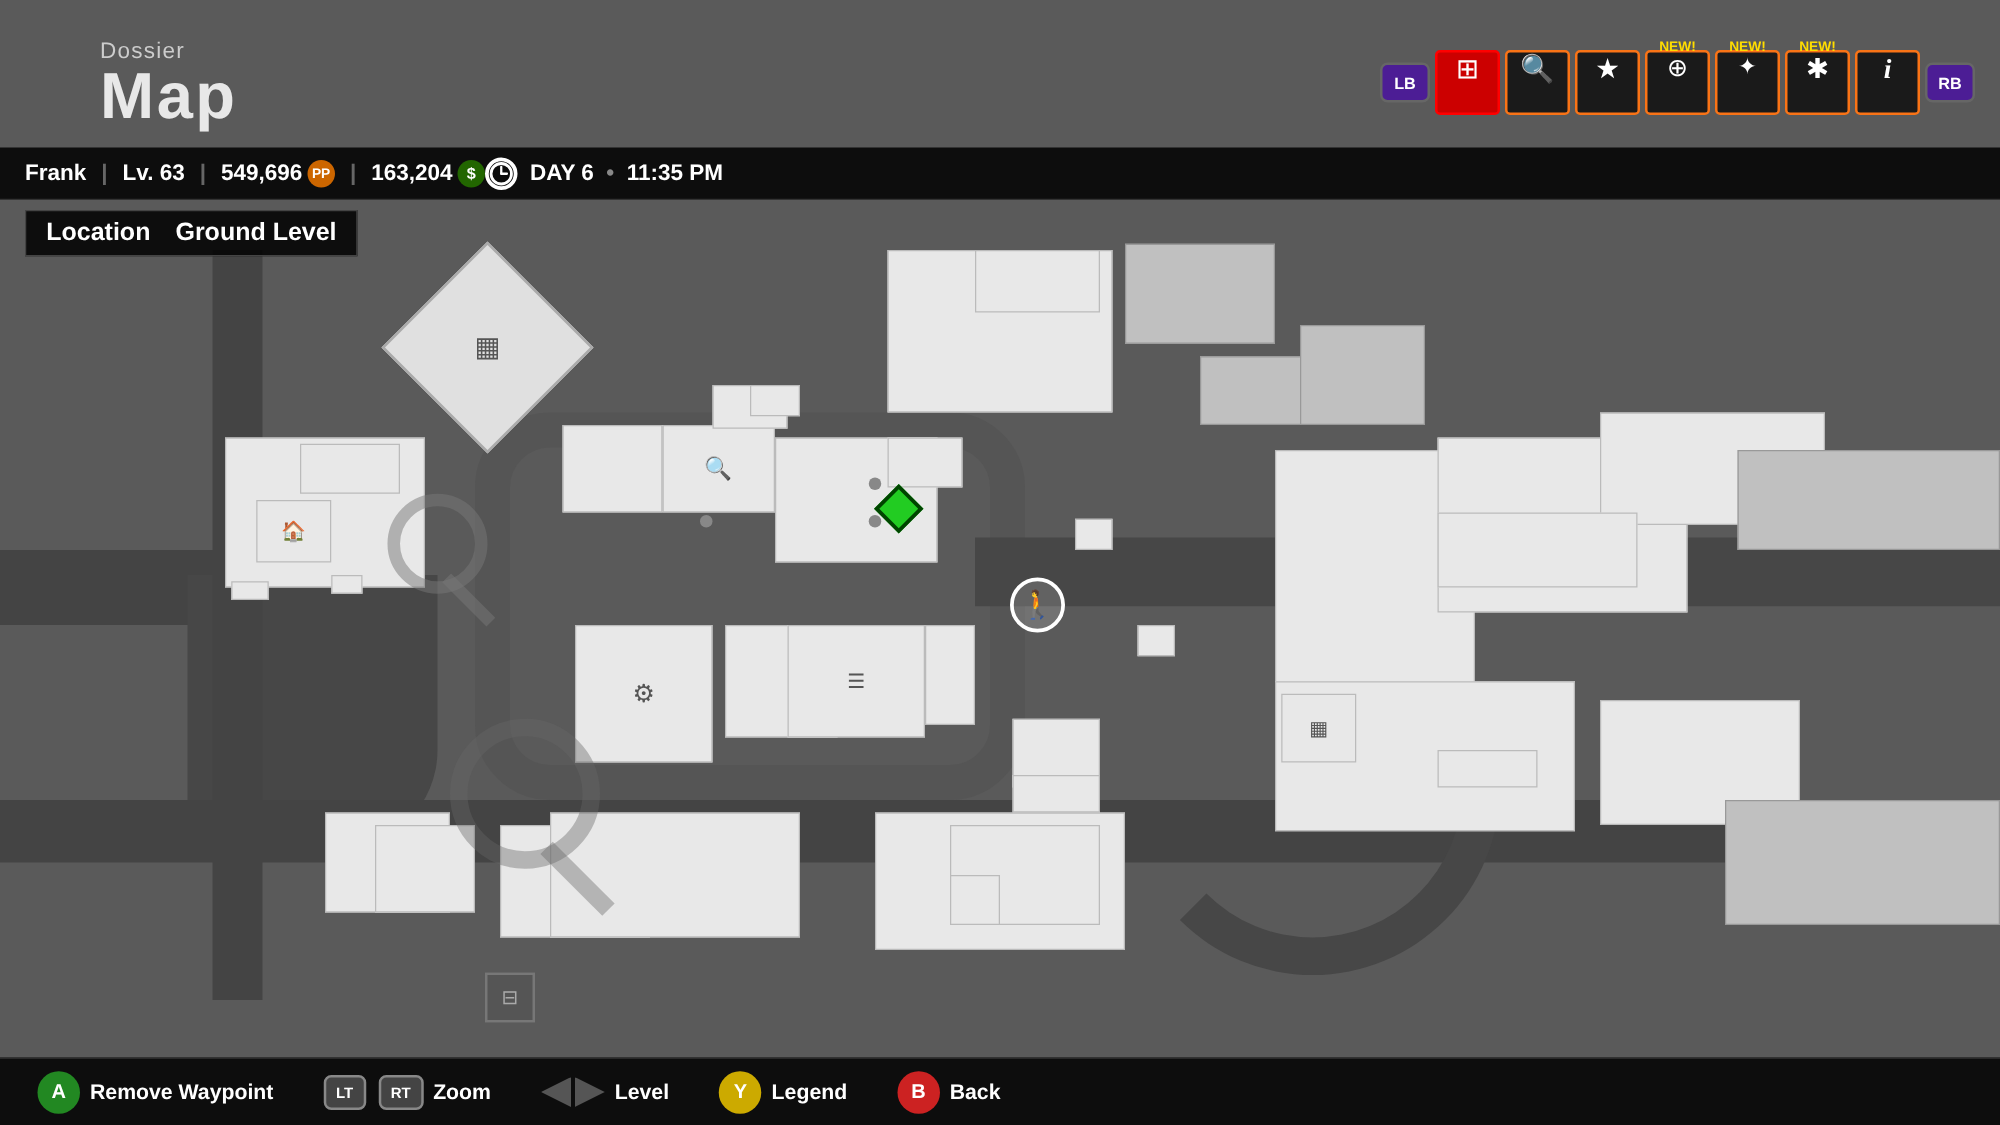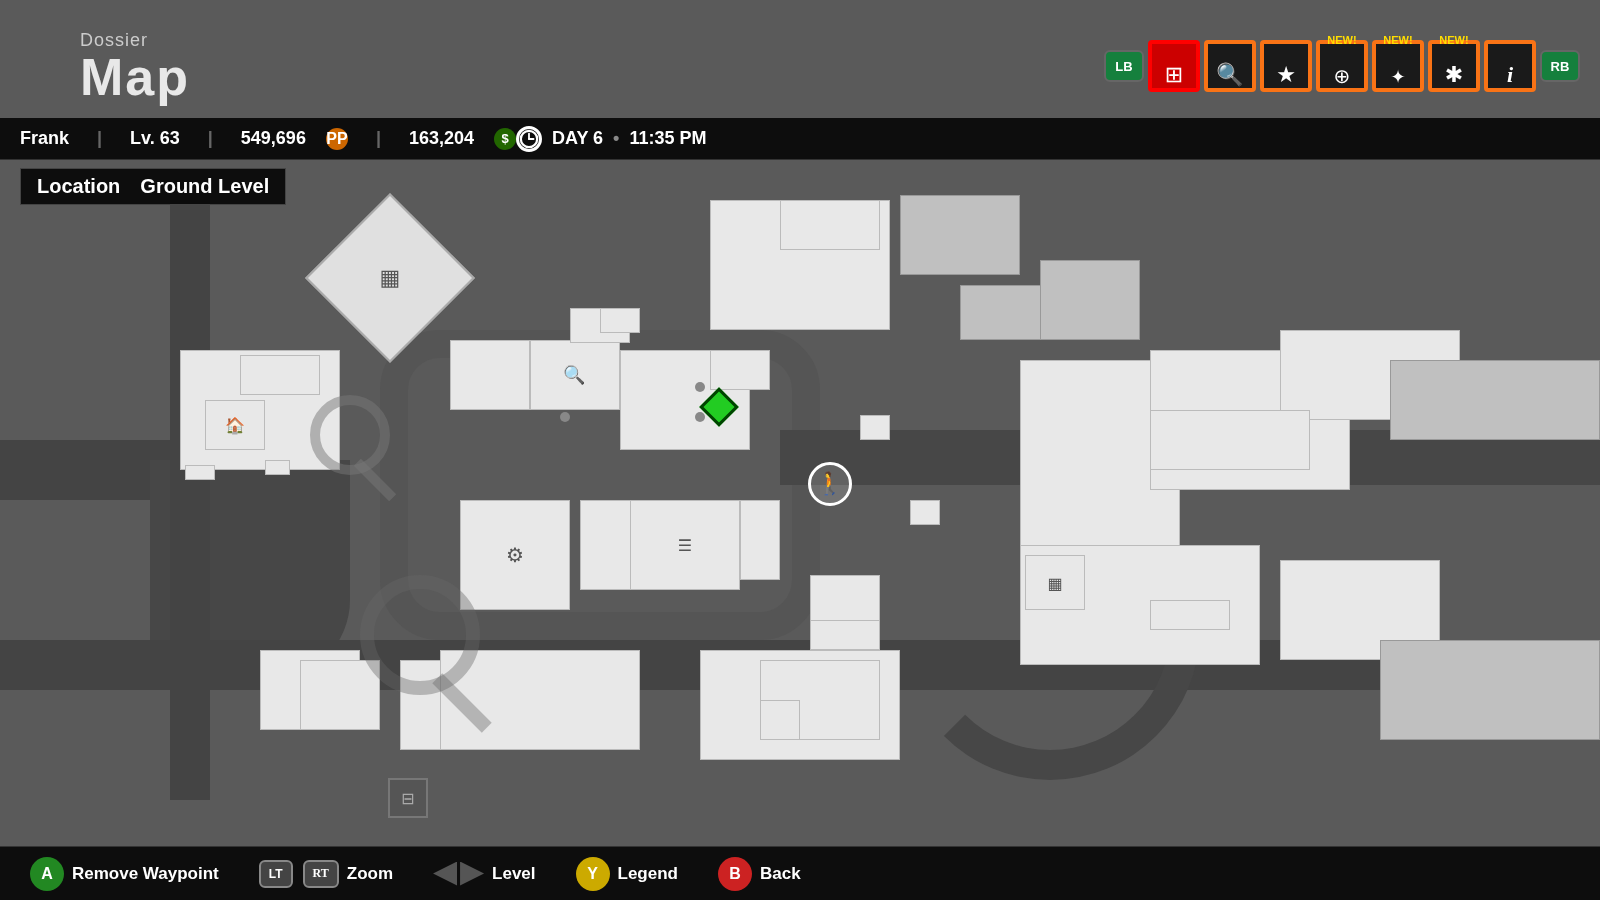--- a/index.html
+++ b/index.html
@@ -97,24 +97,24 @@
       top: 40px;
       right: 20px;
       display: flex;
       align-items: center;
       gap: 4px;
     }
     .tb-btn {
       width: 52px;
       height: 52px;
       background: #1a1a1a;
-      border: 4px solid #f97316;
+      border: 2px solid #f97316;
       border-radius: 4px;
       display: flex;
-      align-items: flex-end;
+      align-items: flex-start;
       justify-content: center;
       color: white;
       font-size: 22px;
       cursor: pointer;
       position: relative;
     }
     .tb-btn.active {
       background: #cc0000;
       border-color: #ff0000;
     }
@@ -126,21 +126,21 @@
       background: transparent;
       color: #ffdd00;
       font-size: 11px;
       font-weight: 900;
       font-family: Arial Black, Arial, sans-serif;
       white-space: nowrap;
     }
     .lb-rb {
       width: 40px;
       height: 32px;
-      background: #15803d;
+      background: #4c1d95;
       border: 2px solid #666;
       border-radius: 6px;
       display: flex;
       align-items: center;
       justify-content: center;
       color: white;
       font-size: 13px;
       font-weight: 900;
       cursor: pointer;
     }
@@ -154,41 +154,41 @@
       background: rgba(0,0,0,0.85);
       height: 42px;
       display: flex;
       align-items: center;
       padding: 0 20px;
       border-bottom: 1px solid #333;
     }
     .stats-left {
       display: flex;
       align-items: center;
-      gap: 16px;
+      gap: 0;
       color: white;
       font-family: Arial, sans-serif;
       font-size: 18px;
       font-weight: bold;
     }
     .stats-separator {
       margin: 0 12px;
       color: #666;
       font-size: 18px;
     }
     .pp-badge {
       display: inline-flex;
       align-items: center;
       justify-content: center;
       width: 22px;
       height: 22px;
       background: #cc6600;
       border-radius: 50%;
       color: white;
-      font-size: 16px;
+      font-size: 11px;
       font-weight: 900;
       margin-left: 4px;
     }
     .dollar-badge {
       display: inline-flex;
       align-items: center;
       justify-content: center;
       width: 22px;
       height: 22px;
       background: #226600;
@@ -524,21 +524,21 @@
     <div class="btn-circle btn-a">
       <span>A</span>
     </div>
     <span class="hint-text">Remove Waypoint</span>
   </div>
 
   <div class="btn-hint">
     <div class="btn-lt btn-circle">
       <span>LT</span>
     </div>
-    <div class="btn-rt btn-circle" style="margin-left:2px;font-family:Liberation Serif, serif;">
+    <div class="btn-rt btn-circle" style="margin-left:2px;">
       <span>RT</span>
     </div>
     <span class="hint-text">Zoom</span>
   </div>
 
   <div class="btn-hint">
     <div style="display:flex;align-items:center;gap:3px;">
 
       <div style="width:24px;height:24px;background:#555;clip-path:polygon(100% 0%,100% 100%,0% 50%);"></div>
 

